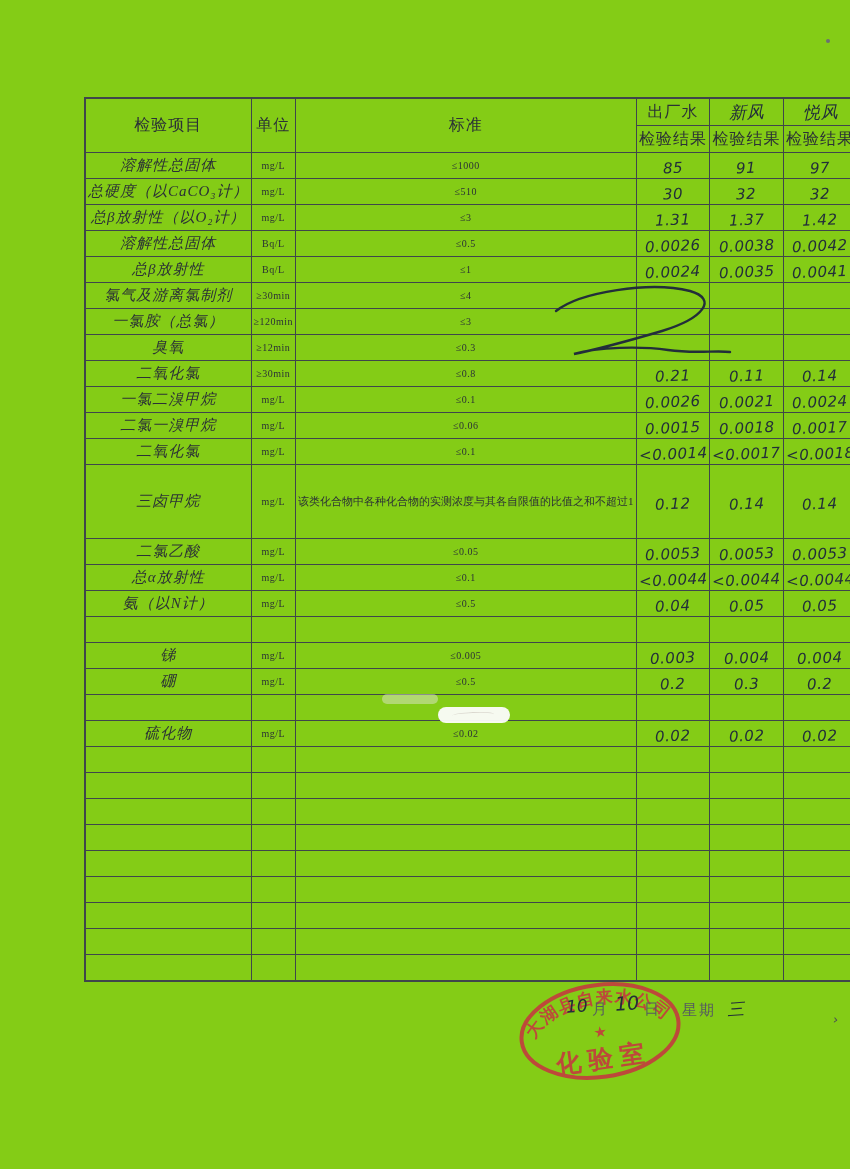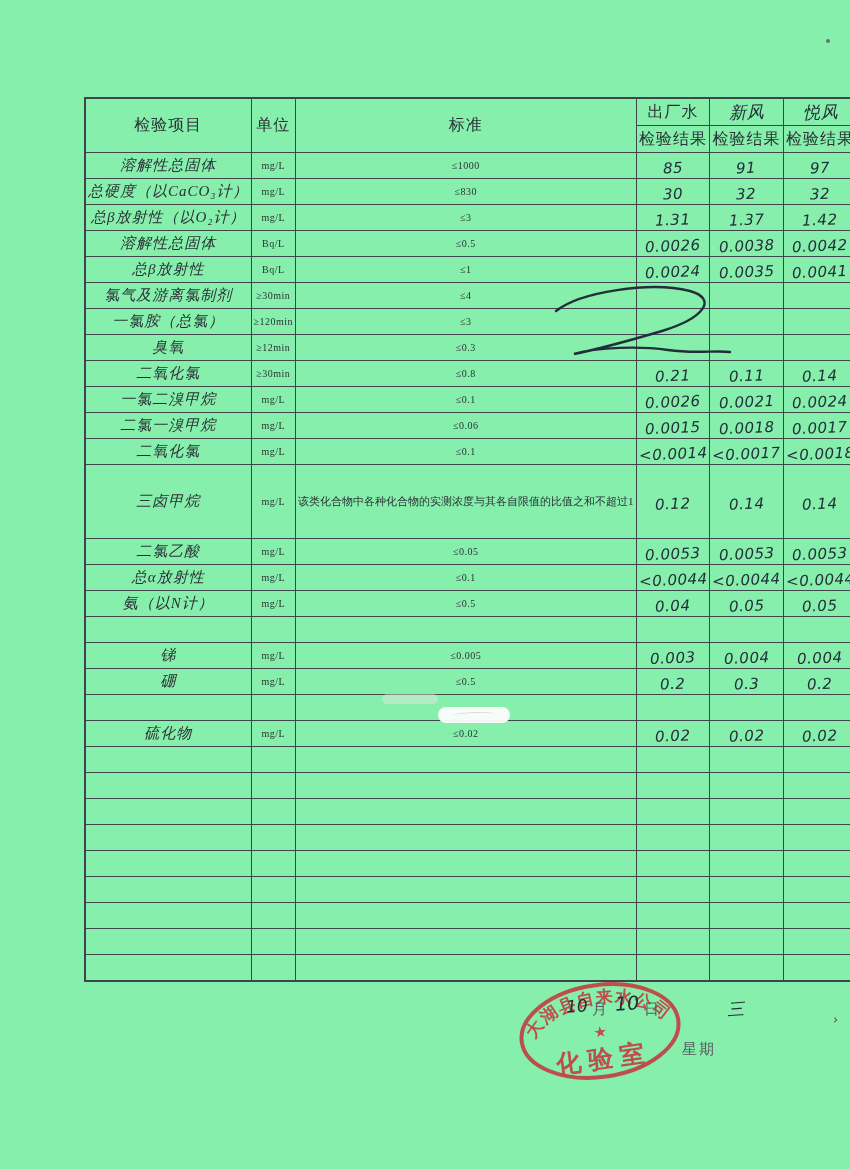--- a/index.html
+++ b/index.html
@@ -1,17 +1,17 @@
 <!DOCTYPE html>
 <html><head>
 <meta charset="utf-8">
 <style>
   html,body{margin:0;padding:0;}
   body{background:#ffffff;font-family:"Liberation Serif","DejaVu Serif",serif;}
-  .page{position:relative;width:850px;height:1169px;background:#86efac;overflow:hidden;}
+  .page{position:relative;width:850px;height:1169px;background:#84cc16;overflow:hidden;}
 
   
   table.report{
     position:absolute;left:84px;top:97px;
     border-collapse:collapse;table-layout:fixed;
     border:2px solid #3f464b;
   }
   .report th,.report td{
     border:1.5px solid #3f464b;
     padding:0 2px;text-align:center;vertical-align:middle;
@@ -81,21 +81,21 @@
           <td class="item-cell">溶解性总固体</td>
           <td class="unit-cell">mg/L</td>
           <td class="std-cell">≤1000</td>
           <td class="result-cell"><span class="hw">85</span></td>
           <td class="result-cell"><span class="hw">91</span></td>
           <td class="result-cell"><span class="hw">97</span></td>
         </tr>
         <tr>
           <td class="item-cell">总硬度（以CaCO₃计）</td>
           <td class="unit-cell">mg/L</td>
-          <td class="std-cell">≤830</td>
+          <td class="std-cell">≤510</td>
           <td class="result-cell"><span class="hw">30</span></td>
           <td class="result-cell"><span class="hw">32</span></td>
           <td class="result-cell"><span class="hw">32</span></td>
         </tr>
         <tr>
           <td class="item-cell">总β放射性（以O₂计）</td>
           <td class="unit-cell">mg/L</td>
           <td class="std-cell">≤3</td>
           <td class="result-cell"><span class="hw">1.31</span></td>
           <td class="result-cell"><span class="hw">1.37</span></td>
@@ -342,17 +342,17 @@
       <text x="95" y="64" text-anchor="middle" font-size="15" fill="#c5383f">★</text>
       <text x="95" y="94" text-anchor="middle" font-family="Liberation Serif,serif" font-size="25" font-weight="bold" fill="#c5383f" letter-spacing="7">化验室</text>
     </g>
   </svg>
 
   <div class="dateline">
     <span class="d-hand" style="left:566px;top:996px;">10</span>
     <span class="d-print" style="left:592px;top:1000px;">月</span>
     <span class="d-hand" style="left:615px;top:992px;font-size:19px;">10</span>
     <span class="d-print" style="left:644px;top:1000px;">日</span>
-    <span class="d-print" style="left:682px;top:1001px;margin-top:39px;">星期</span>
+    <span class="d-print" style="left:682px;top:1001px;">星期</span>
     <span class="d-hand" style="left:727px;top:998px;">三</span>
   </div>
 
 </div>
 
 </body></html>

